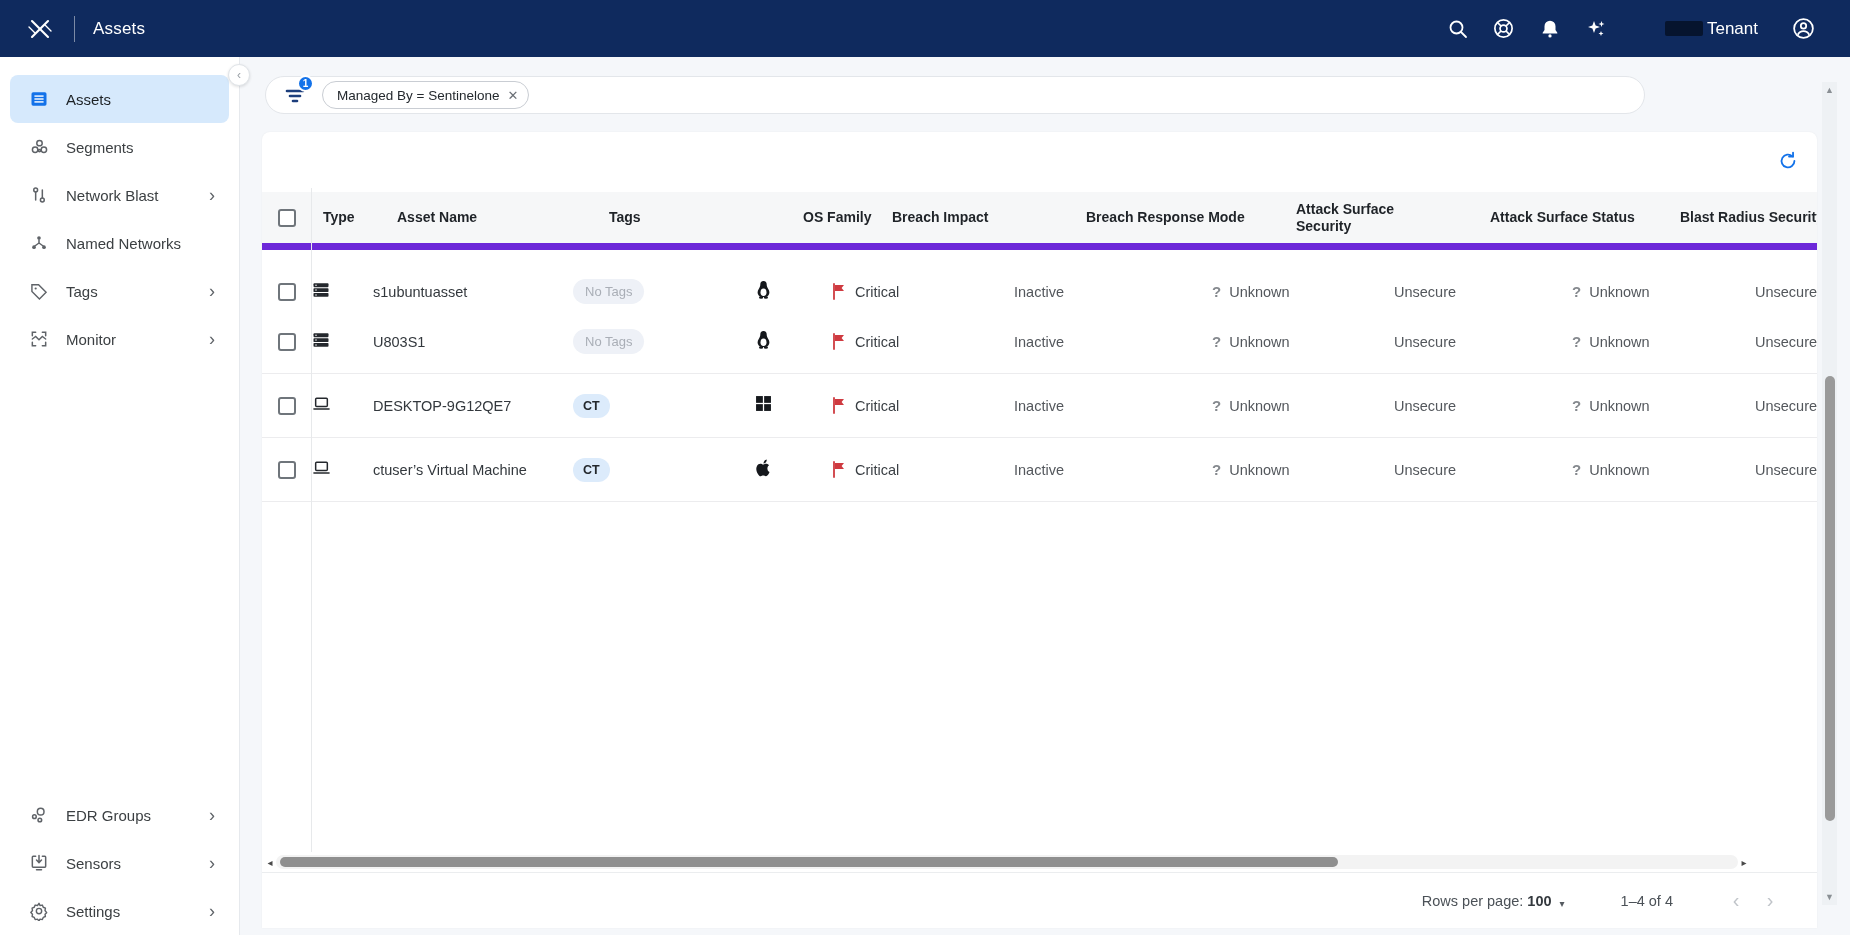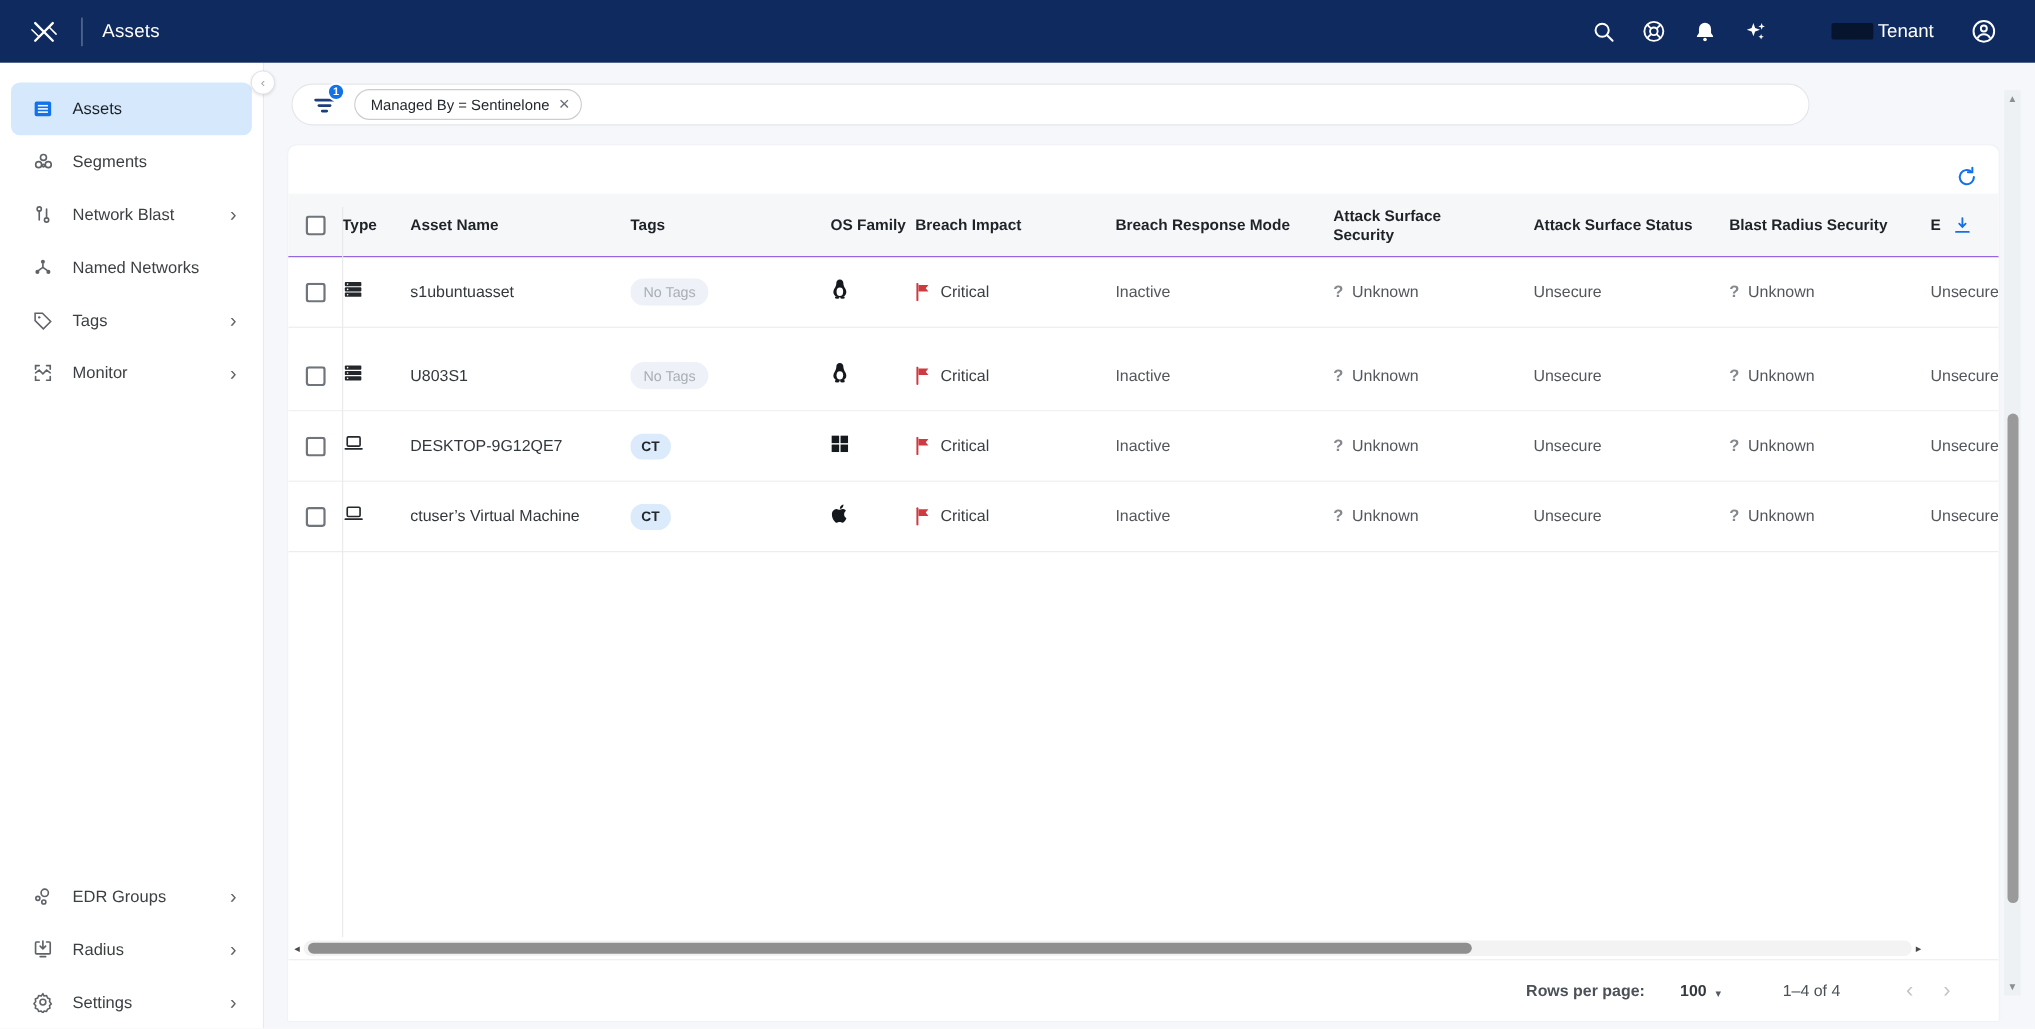--- a/index.html
+++ b/index.html
@@ -40,21 +40,21 @@
   .chip-x { margin-left:8px; color:#6b7076; font-size:13px; cursor:pointer; }
   .fb-actions { position:absolute; top:19px; left:1405px; width:205px; height:38px; display:flex; align-items:center; }
   .fb-iconbtn { width:38px; height:38px; display:flex; align-items:center; justify-content:center; cursor:pointer; }
   .visualize-btn { margin-left:12px; height:35px; padding:0 22px; background:#1372e9; border:none; border-radius:18px; color:#ffffff; font-size:14.5px; font-weight:bold; font-family:inherit; cursor:pointer; }
 
   
   .card { position:absolute; left:22px; top:75px; width:1555px; height:796px; background:#ffffff; border-radius:8px 8px 0 0; box-shadow:0 0 2px rgba(0,0,0,.06); overflow:hidden; }
   .refresh-row { position:absolute; top:0; left:0; right:0; height:56px; }
   .refresh-btn { position:absolute; right:18px; top:18px; width:22px; height:22px; cursor:pointer; }
 
-  .thead { position:absolute; left:0; top:44px; width:1555px; height:58px; background:#f6f7f8; border-bottom:1px solid #6d28d9; display:flex; align-items:center; }
+  .thead { position:absolute; left:0; top:60px; width:1555px; height:58px; background:#f6f7f8; border-bottom:7px solid #6d28d9; display:flex; align-items:center;gap:12px; }
   .trow { position:absolute; left:0; width:1555px; height:64px; border-bottom:1px solid #ececee; display:flex; align-items:center; background:#fff; }
   .cell { padding-right:8px; display:flex; align-items:center; overflow:hidden; }
   .c-cb   { flex:0 0 49px; justify-content:center; padding-right:0; }
   .c-type { flex:0 0 62px; }
   .c-name { flex:0 0 200px; }
   .c-tags { flex:0 0 182px; }
   .c-os   { flex:0 0 77px; }
   .c-bi   { flex:0 0 182px; }
   .c-brm  { flex:0 0 198px; }
   .c-ass  { flex:0 0 182px; }
@@ -73,21 +73,21 @@
   .pin-divider { position:absolute; left:49px; top:56px; width:1px; height:664px; background:#e7e9eb; }
 
   
   .hscroll { position:absolute; left:2px; top:722px; width:1486px; height:16px; display:flex; align-items:center; }
   .hs-arrow { width:12px; font-size:10px; color:#4a4a4a; text-align:center; user-select:none; cursor:pointer; }
   .hs-track { position:relative; flex:1; height:14px; background:#f3f3f3; border-radius:7px; }
   .hs-thumb { position:absolute; left:4px; top:2px; width:1058px; height:10px; background:#8f8f8f; border-radius:5px; cursor:grab; }
 
   
   .pagerow { position:absolute; left:0; top:740px; width:1555px; height:56px; border-top:1px solid #ebedef; background:#fff; display:flex; align-items:center; justify-content:flex-end; padding-right:30px; font-size:14.5px; color:#4b5157; }
-  .rpp-label { margin-right:32px;font-weight:bold; }
+  .rpp-label { margin-right:4px; }
   .rpp-select { display:flex; align-items:flex-end; cursor:pointer; color:#34393e; font-weight:bold; }
   .rpp-caret { margin-left:8px; font-size:10px; color:#555a60; }
   .range { margin:0 46px 0 56px; color:#4b5157; }
   .pg-btn { width:34px; text-align:center; font-size:20px; color:#c0c4c9; cursor:default; user-select:none; }
 
   
   .vscroll { position:absolute; left:1822px; top:82px; width:15px; height:823px; background:#eef1f4; z-index:15; }
   .vs-arrow { position:absolute; left:0; width:15px; height:16px; font-size:9px; color:#8a8f94; text-align:center; line-height:16px; user-select:none; cursor:pointer; }
   .vs-up { top:0; }
   .vs-down { bottom:0; }
@@ -245,21 +245,21 @@
     </div>
 
     <div class="nav-item">
       <span class="nav-ico">
         <svg width="20" height="20" viewBox="0 0 24 24" fill="none" stroke="#5f6368" stroke-width="1.8" stroke-linecap="round">
           <path d="M8 4H5a1 1 0 0 0-1 1v11a1 1 0 0 0 1 1h14a1 1 0 0 0 1-1V5a1 1 0 0 0-1-1h-3"></path>
           <path d="M12 3v8M9 8.5l3 3 3-3"></path>
             <path d="M9 20h6"></path>
         </svg>
       </span>
-      <span class="nav-label">Radius</span>
+      <span class="nav-label">Sensors</span>
       <span class="nav-chev">›</span>
     </div>
 
     <div class="nav-item">
       <span class="nav-ico">
         <svg width="20" height="20" viewBox="0 0 24 24" fill="none" stroke="#5f6368" stroke-width="1.7">
           <circle cx="12" cy="12" r="3.2"></circle>
           <path d="M12 2.8l1.2 2.6 2.8-.5 1.1 2.6 2.6 1.1-.5 2.8 2 2.6-2 1.8.5 2.8-2.6 1.1-1.1 2.6-2.8-.5-1.2 2.1-1.8-2.1-2.8.5-1.1-2.6-2.6-1.1.5-2.8-2-2 2-2.4-.5-2.8 2.6-1.1 1.1-2.6 2.8.5z" stroke-linejoin="round"></path>
         </svg>
       </span>
@@ -317,21 +317,21 @@
           <span>E</span>
           <span style="margin-left:10px; display:flex;">
             <svg width="20" height="20" viewBox="0 0 24 24" fill="none" stroke="#1372e9" stroke-width="2" stroke-linecap="round">
               <path d="M12 4v9M8.5 10l3.5 3.5L15.5 10"></path>
                 <path d="M5 19h14"></path>
             </svg>
           </span>
         </div>
       </div>
 
-      <div class="trow" style="top:102px;">
+      <div class="trow" style="top:128px;">
         <div class="cell c-cb">
             <span class="checkbox"></span>
           </div>
         <div class="cell c-type">
             <span>
           <svg width="20" height="20" viewBox="0 0 24 24" fill="#24282d">
             <rect x="3" y="4" width="18" height="4.6" rx="1"></rect>
                 <rect x="3" y="9.8" width="18" height="4.6" rx="1"></rect>
                 <rect x="3" y="15.6" width="18" height="4.6" rx="1"></rect>
             <circle cx="6" cy="6.3" r="0.9" fill="#fff"></circle>

